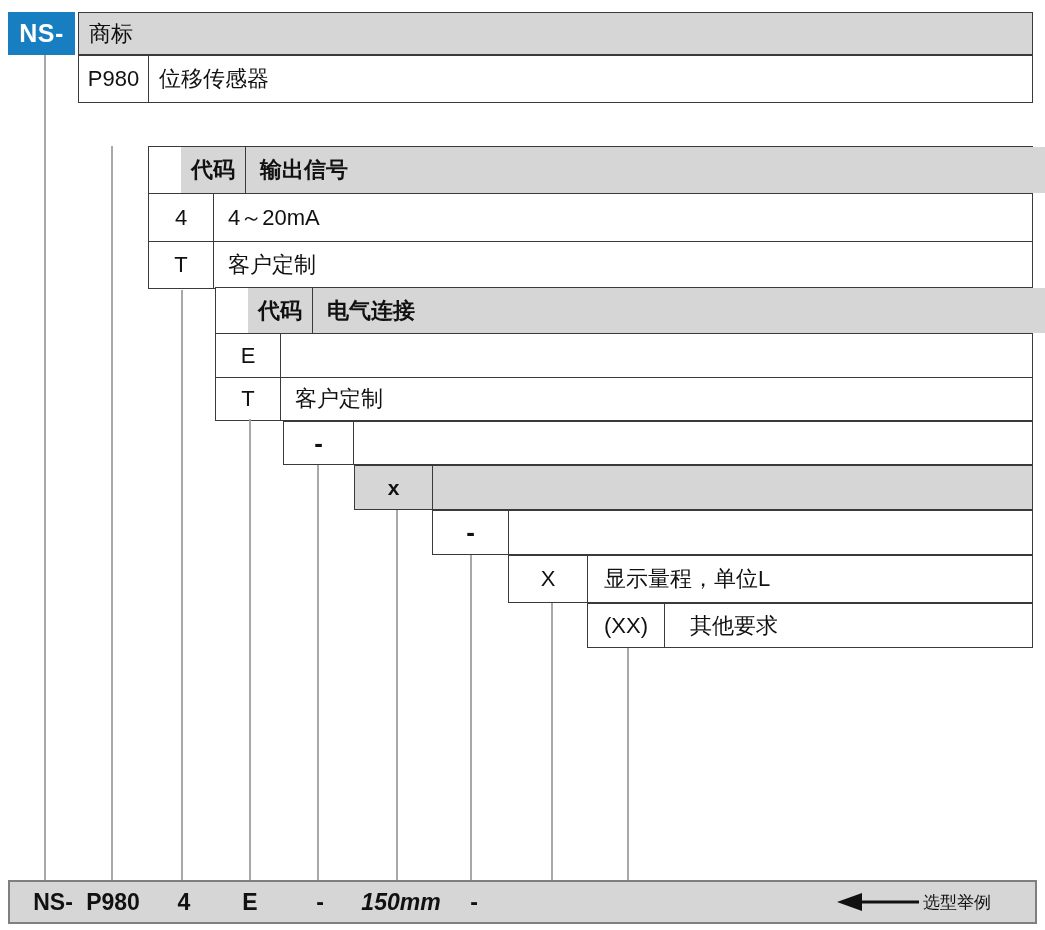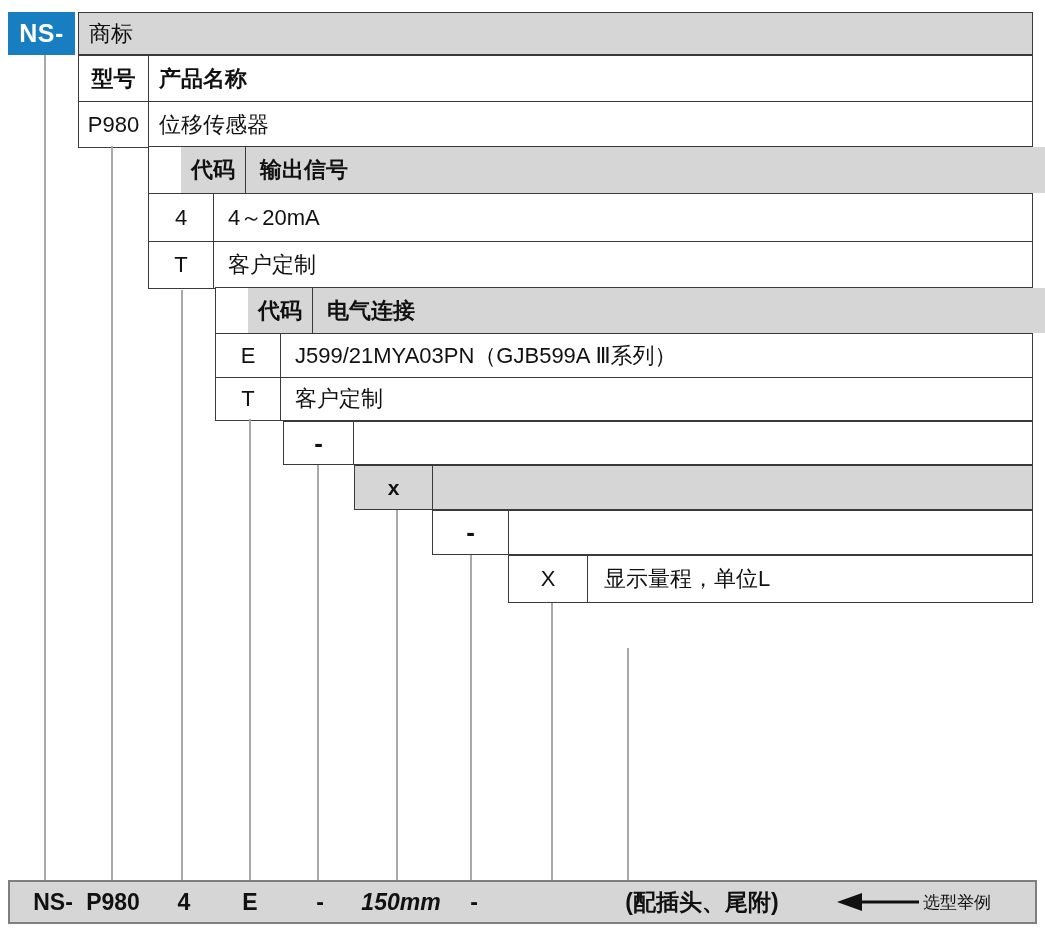--- a/index.html
+++ b/index.html
@@ -99,24 +99,20 @@
 
   <div class="abs ns-box">
     <span>NS-</span>
   </div>
   <div class="abs trademark">
     <span>商标</span>
   </div>
 
   <div class="tbl model-tbl">
     <div class="row">
-      <div class="code-cell bold">型号</div>
-      <div class="label-cell bold">产品名称</div>
-    </div>
-    <div class="row">
       <div class="code-cell">P980</div>
       <div class="label-cell">位移传感器</div>
     </div>
   </div>
 
   <div class="tbl signal-tbl">
     <div class="row r0 gray">
       <div class="code-cell bold">代码</div>
       <div class="label-cell bold">输出信号</div>
     </div>
@@ -130,21 +126,20 @@
     </div>
   </div>
 
   <div class="tbl conn-tbl">
     <div class="row r0 gray">
       <div class="code-cell bold">代码</div>
       <div class="label-cell bold">电气连接</div>
     </div>
     <div class="row r1">
       <div class="code-cell">E</div>
-      <div class="label-cell">J599/21MYA03PN（GJB599A Ⅲ系列）</div>
     </div>
     <div class="row r2">
       <div class="code-cell">T</div>
       <div class="label-cell">客户定制</div>
     </div>
   </div>
 
   <div class="tbl dash1">
     <div class="row">
       <div class="code-cell">-</div>
@@ -165,39 +160,44 @@
     </div>
   </div>
 
   <div class="tbl range-row">
     <div class="row">
       <div class="code-cell">X</div>
       <div class="label-cell">显示量程，单位L</div>
     </div>
   </div>
 
+  <div class="tbl other-row">
+    <div class="row">
+      <div class="code-cell">(XX)</div>
+      <div class="label-cell">其他要求</div>
+    </div>
+  </div>
 
   <div class="vline" style="left:44px;top:55px;height:825px;"></div>
   <div class="vline" style="left:111px;top:146px;height:734px;"></div>
   <div class="vline" style="left:181px;top:290px;height:590px;"></div>
   <div class="vline" style="left:249px;top:419px;height:461px;"></div>
   <div class="vline" style="left:317px;top:465px;height:415px;"></div>
   <div class="vline" style="left:396px;top:510px;height:370px;"></div>
   <div class="vline" style="left:470px;top:555px;height:325px;"></div>
   <div class="vline" style="left:551px;top:603px;height:277px;"></div>
   <div class="vline" style="left:627px;top:648px;height:232px;"></div>
 
   <div class="abs example-bar">
     <span class="part" style="left:43px;">NS-</span>
     <span class="part" style="left:103px;">P980</span>
     <span class="part" style="left:174px;">4</span>
     <span class="part" style="left:240px;">E</span>
     <span class="part" style="left:310px;">-</span>
     <span class="part" style="left:391px;font-style:italic;">150mm</span>
     <span class="part" style="left:464px;">-</span>
     <span class="part" style="left:545px;margin-top:44px;">5L</span>
-    <span class="part" style="left:692px;">(配插头、尾附)</span>
     <span class="arrow-head"></span>
     <span class="arrow-line"></span>
     <span class="caption">选型举例</span>
   </div>
 
 </div>
 
 </body></html>

